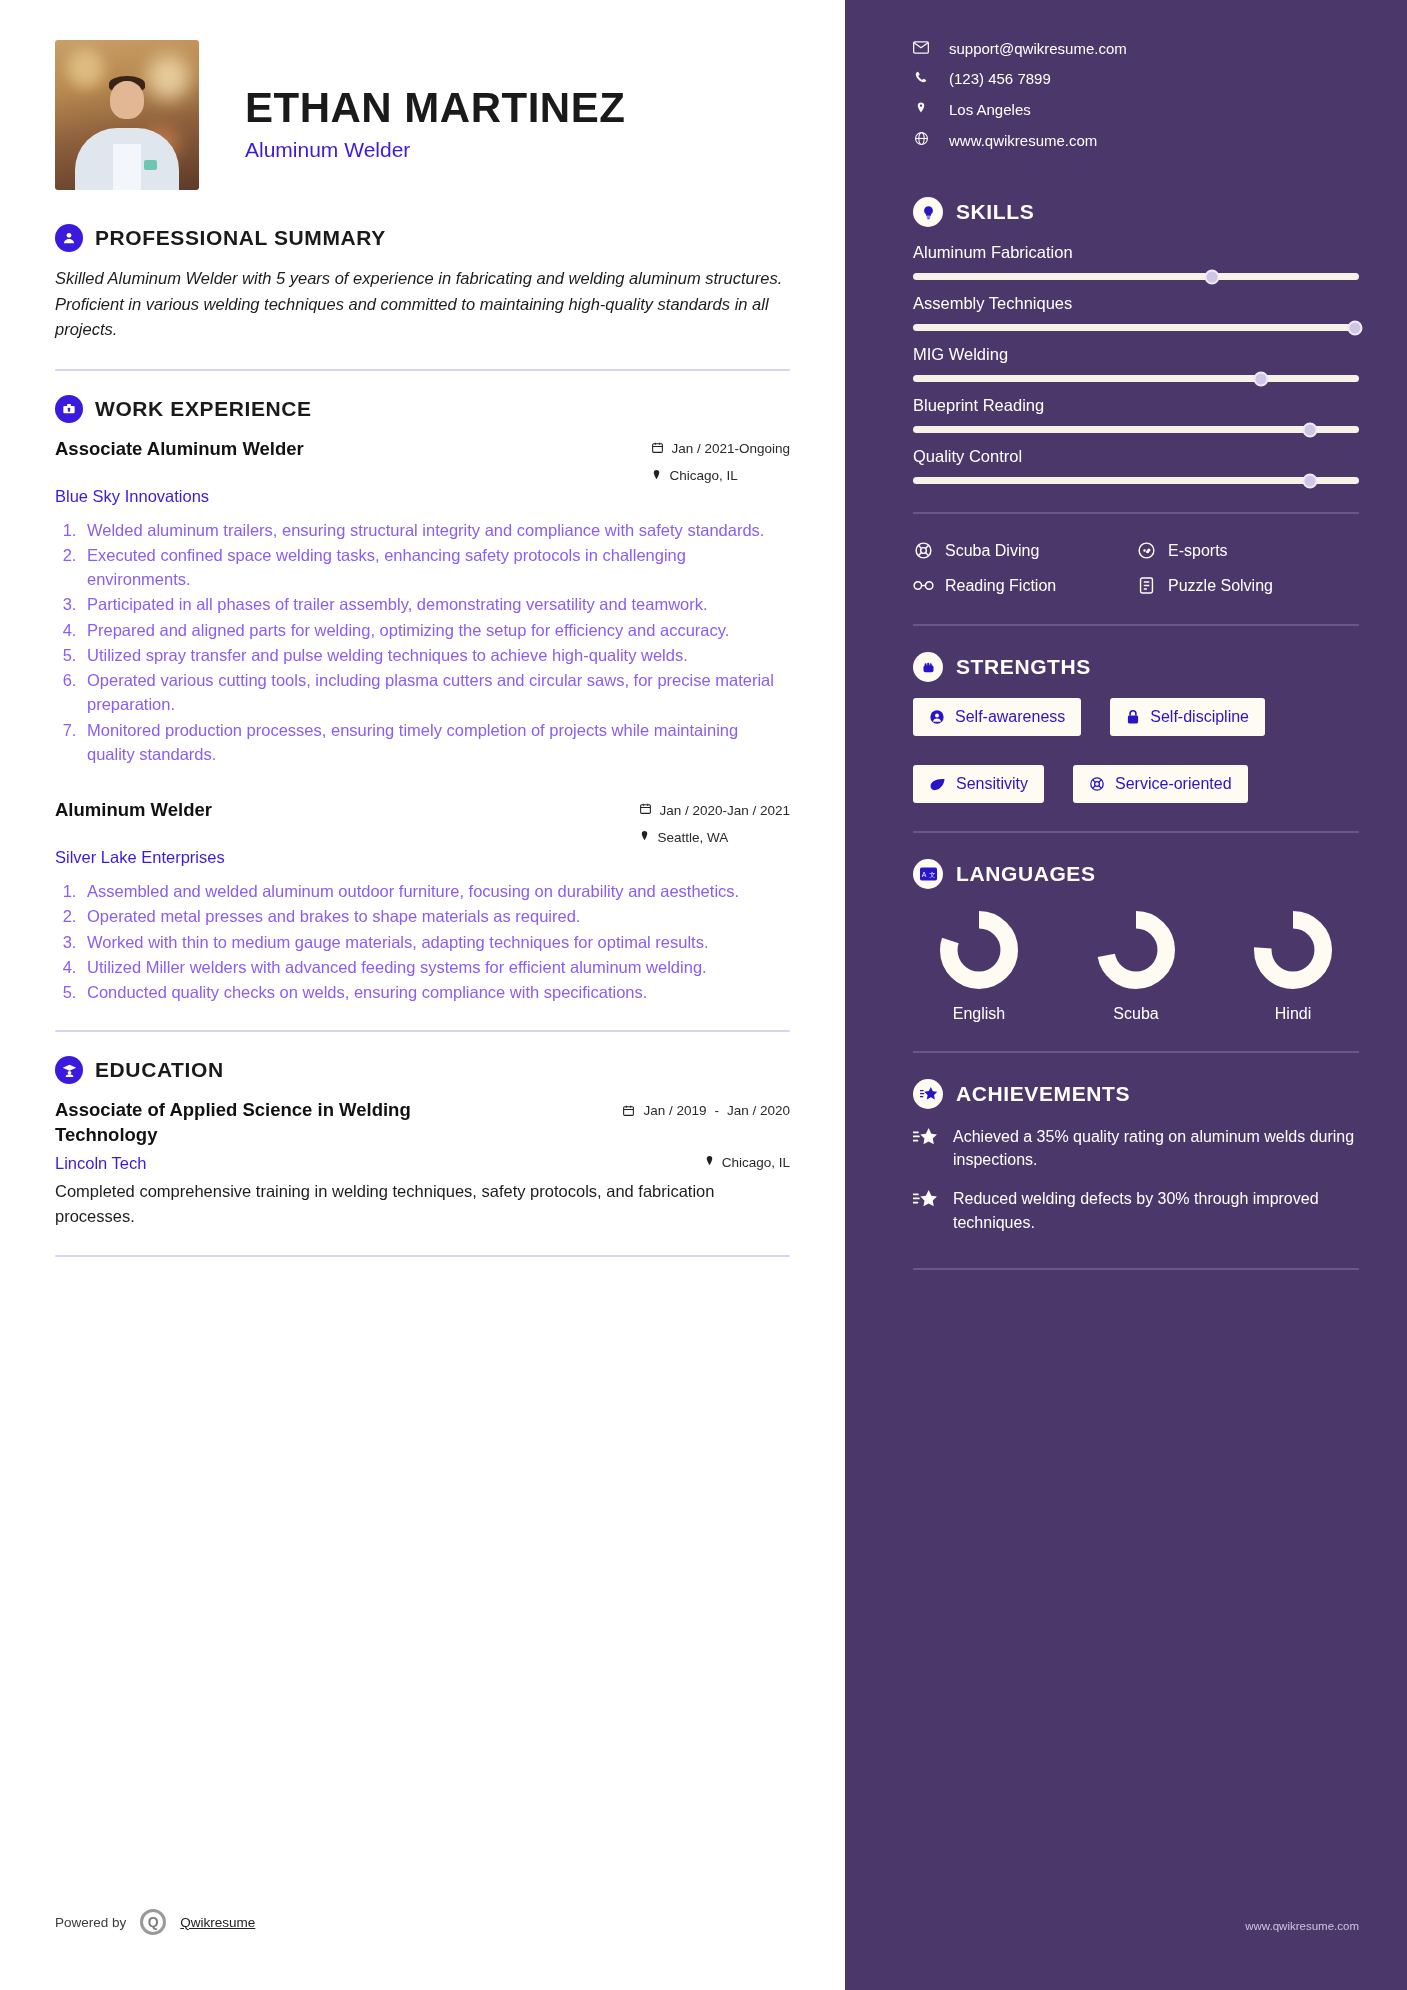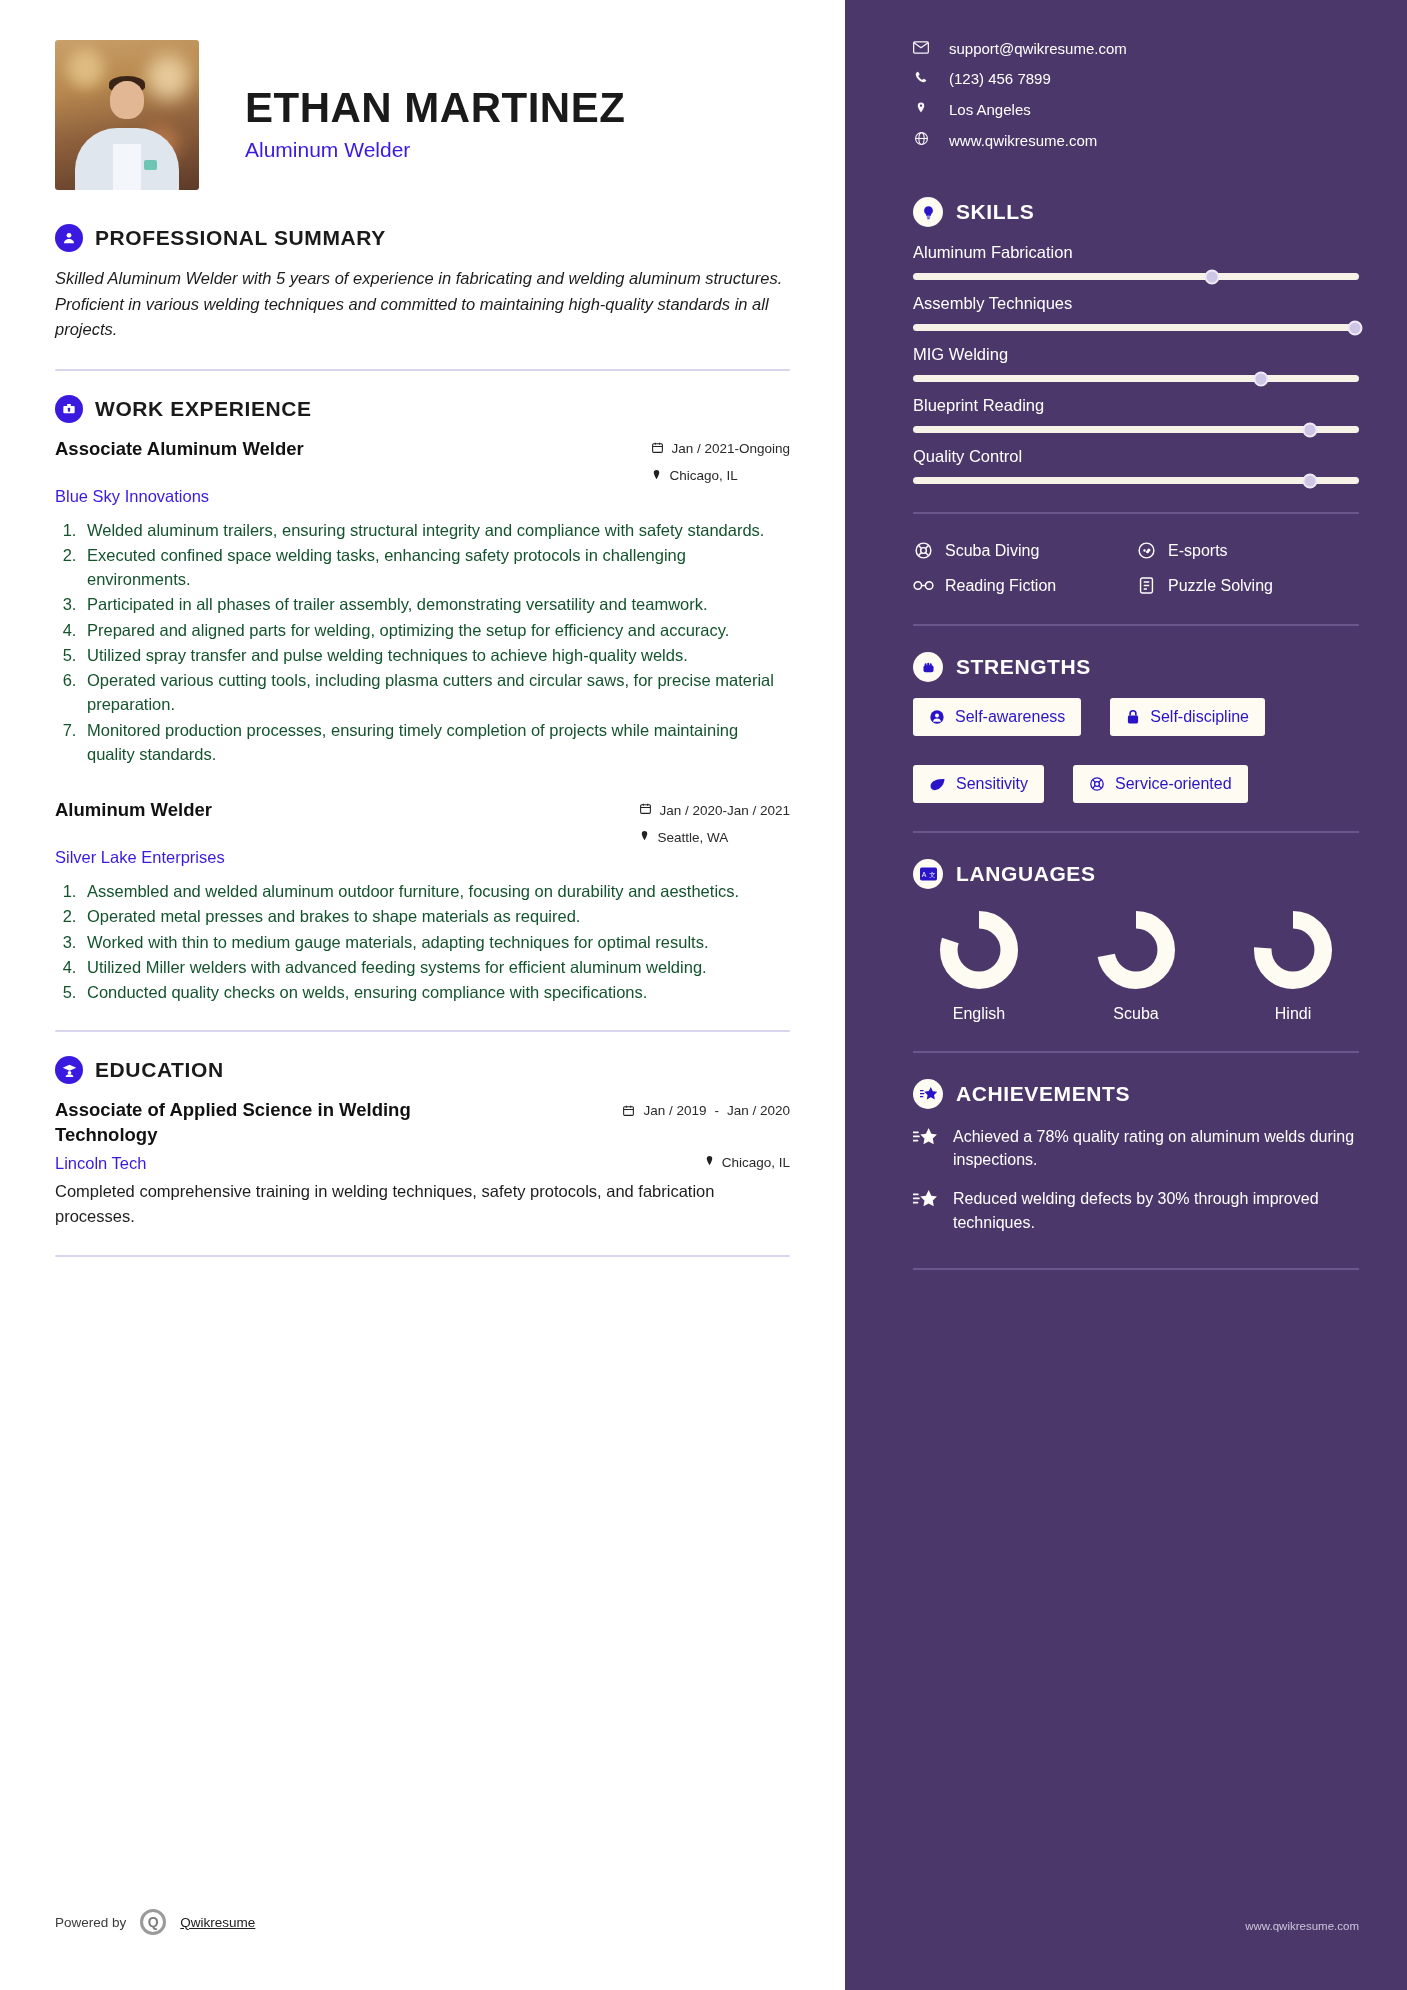--- a/index.html
+++ b/index.html
@@ -52,21 +52,21 @@
   .job { margin-bottom: 4px; }
   .job-row { display: flex; justify-content: space-between; align-items: flex-start; }
   .job-pos { font-size: 18.5px; font-weight: bold; color: #111; line-height: 1.3; max-width: 430px; }
   .job-meta { text-align: left; font-size: 13.5px; color: #2a2a2a; white-space: nowrap; padding-top:4px; }
   .meta-line { display: flex; align-items: center; gap: 7px; justify-content: flex-start; }
   .meta-line + .meta-line { margin-top: 11px; }
   .job-row2 { display: flex; justify-content: space-between; align-items: flex-start; margin-top: 3px;}
   .job-co { font-size: 16.5px; color: #3b1ae0; }
 
   ul.tasks, ol.tasks { margin: 12px 0 0 26px; }
-  ol.tasks li { font-size: 16.5px; line-height: 1.47; color: #14532d; padding-left: 6px; margin-bottom: 1px; }
+  ol.tasks li { font-size: 16.5px; line-height: 1.47; color: #8b5cf6; padding-left: 6px; margin-bottom: 1px; }
 
   .edu-row { display: flex; justify-content: space-between; align-items: flex-start; }
   .edu-deg { font-size: 18.5px; font-weight: bold; color: #111; line-height: 1.35; max-width: 410px; }
   .edu-dates { display: flex; align-items: center; gap: 8px; font-size: 13.5px; color:#2a2a2a; padding-top:4px;}
   .edu-dates .dt { text-align: center; line-height: 1.35; }
   .edu-desc { font-size: 16.5px; line-height: 1.5; color: #1d1d1d; margin-top: 6px; }
 
   .footer {
     position: absolute; left: 55px; bottom: 55px;
     display: flex; align-items: center; gap: 14px;
@@ -542,21 +542,21 @@
         </span>
         <span class="rsec-title">ACHIEVEMENTS</span>
       </div>
       <div class="achieve">
         <span class="ach-ic">
           <svg width="25" height="22" viewBox="0 0 24 21" fill="#fff">
               <path d="M15 1l2.6 5.3 5.4.8-4 3.9.95 5.5L15 13.9 10.05 16.5 11 11l-4-3.9 5.4-.8z"></path>
               <path d="M0.5 5h4.2M0.5 9h5.2M0.5 13h3.8" stroke="#fff" stroke-width="1.7" fill="none" stroke-linecap="round"></path>
             </svg>
         </span>
-        <span class="ach-text">Achieved a 78% quality rating on aluminum welds during inspections.</span>
+        <span class="ach-text">Achieved a 35% quality rating on aluminum welds during inspections.</span>
       </div>
       <div class="achieve">
         <span class="ach-ic">
           <svg width="25" height="22" viewBox="0 0 24 21" fill="#fff">
               <path d="M15 1l2.6 5.3 5.4.8-4 3.9.95 5.5L15 13.9 10.05 16.5 11 11l-4-3.9 5.4-.8z"></path>
               <path d="M0.5 5h4.2M0.5 9h5.2M0.5 13h3.8" stroke="#fff" stroke-width="1.7" fill="none" stroke-linecap="round"></path>
             </svg>
         </span>
         <span class="ach-text">Reduced welding defects by 30% through improved techniques.</span>
       </div>

